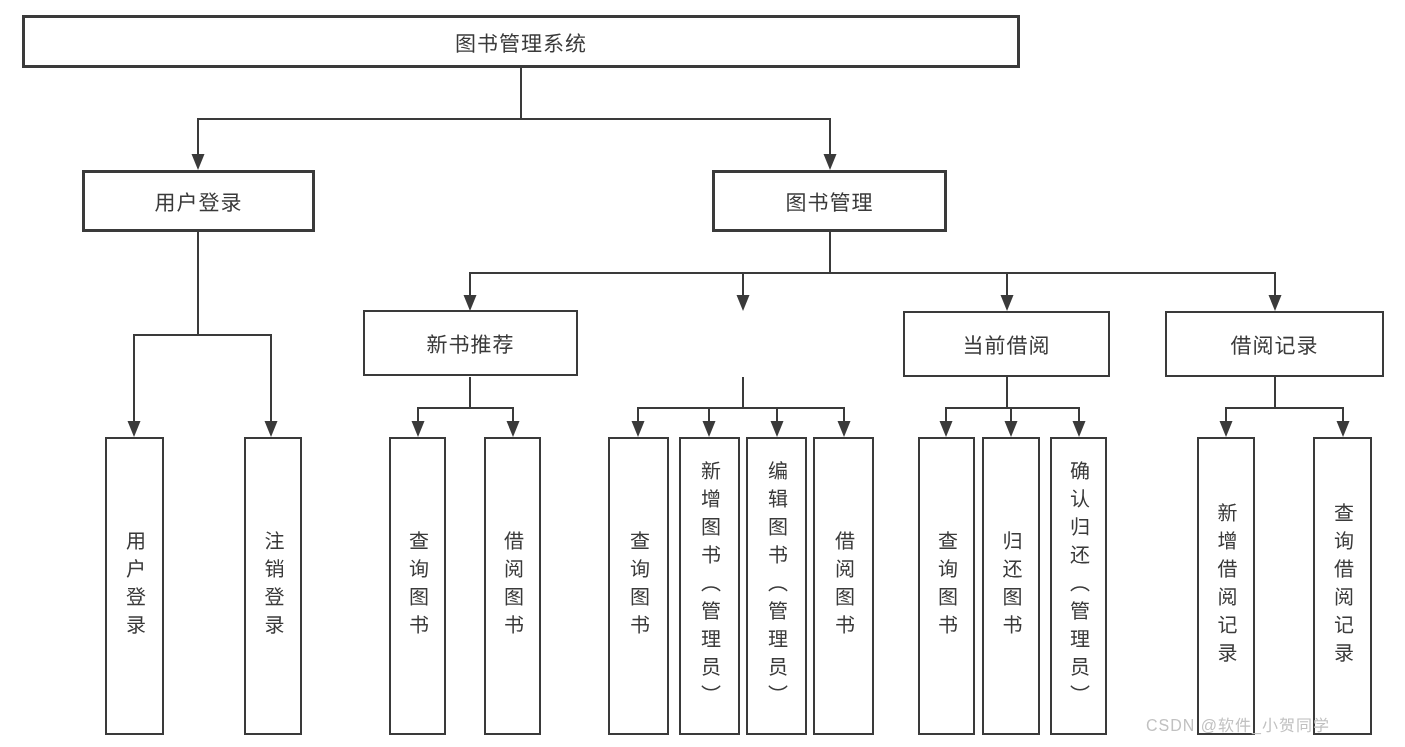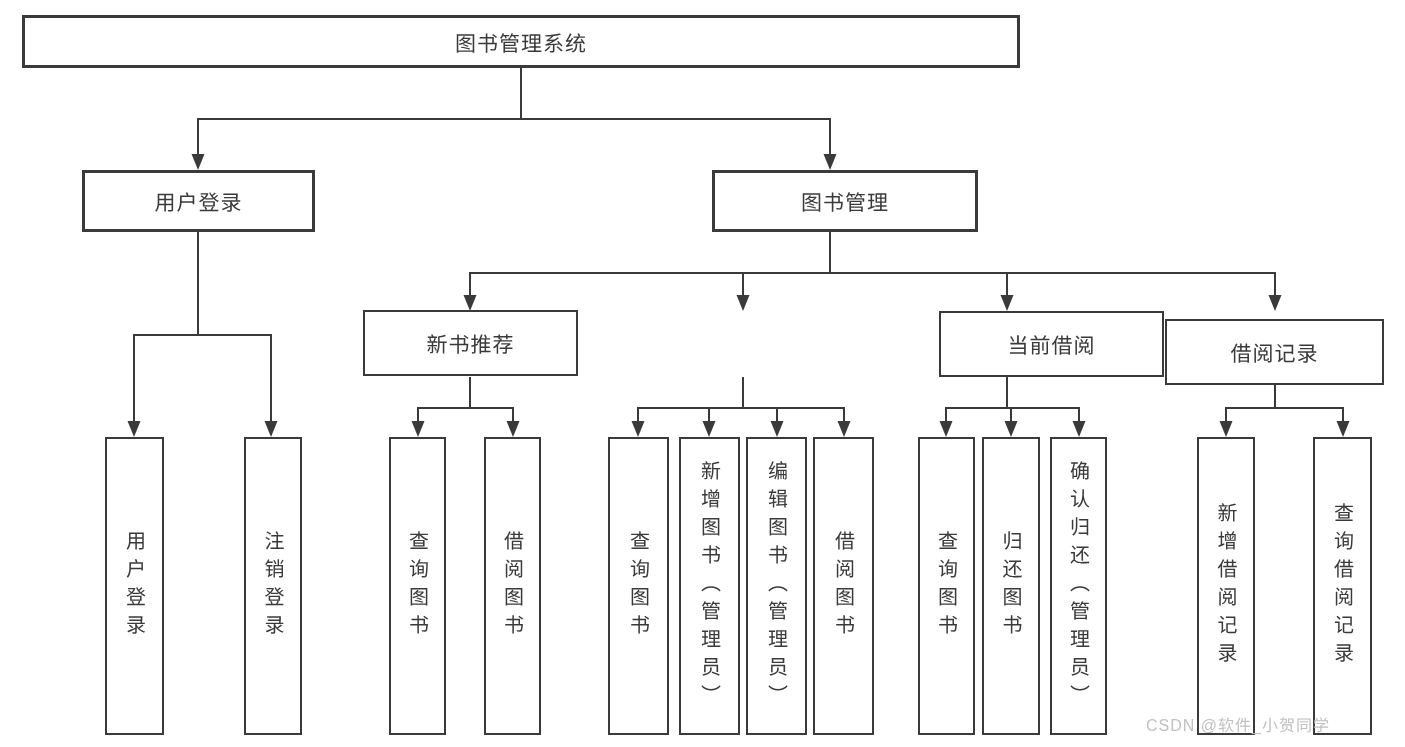--- a/index.html
+++ b/index.html
@@ -98,25 +98,25 @@
       <line x1="1226" y1="408" x2="1226" y2="425"></line>
       <polygon points="1219.5,421 1232.5,421 1226,437"></polygon>
       <line x1="1343" y1="408" x2="1343" y2="425"></line>
       <polygon points="1336.5,421 1349.5,421 1343,437"></polygon>
     </g>
   </svg>
 
   <div class="node lv1" style="left:22px;top:15px;width:998px;height:53px;">图书管理系统</div>
 
   <div class="node lv2" style="left:82px;top:170px;width:233px;height:62px;">用户登录</div>
-  <div class="node lv2" style="left:712px;top:170px;width:266px;height:62px;">图书管理</div>
+  <div class="node lv2" style="left:712px;top:170px;width:235px;height:62px;">图书管理</div>
 
   <div class="node lv3" style="left:363px;top:310px;width:215px;height:66px;">新书推荐</div>
-  <div class="node lv3" style="left:903px;top:311px;width:225px;height:66px;margin-left:36px;">当前借阅</div>
-  <div class="node lv3" style="left:1165px;top:311px;width:219px;height:66px;margin-top:8px;">借阅记录</div>
+  <div class="node lv3" style="left:903px;top:311px;width:207px;height:66px;">当前借阅</div>
+  <div class="node lv3" style="left:1165px;top:311px;width:219px;height:66px;">借阅记录</div>
 
   <div class="node leaf" style="left:105px;top:437px;width:59px;height:298px;">
     <span>用户登录</span>
   </div>
   <div class="node leaf" style="left:244px;top:437px;width:58px;height:298px;">
     <span>注销登录</span>
   </div>
 
   <div class="node leaf" style="left:389px;top:437px;width:57px;height:298px;">
     <span>查询图书</span>

